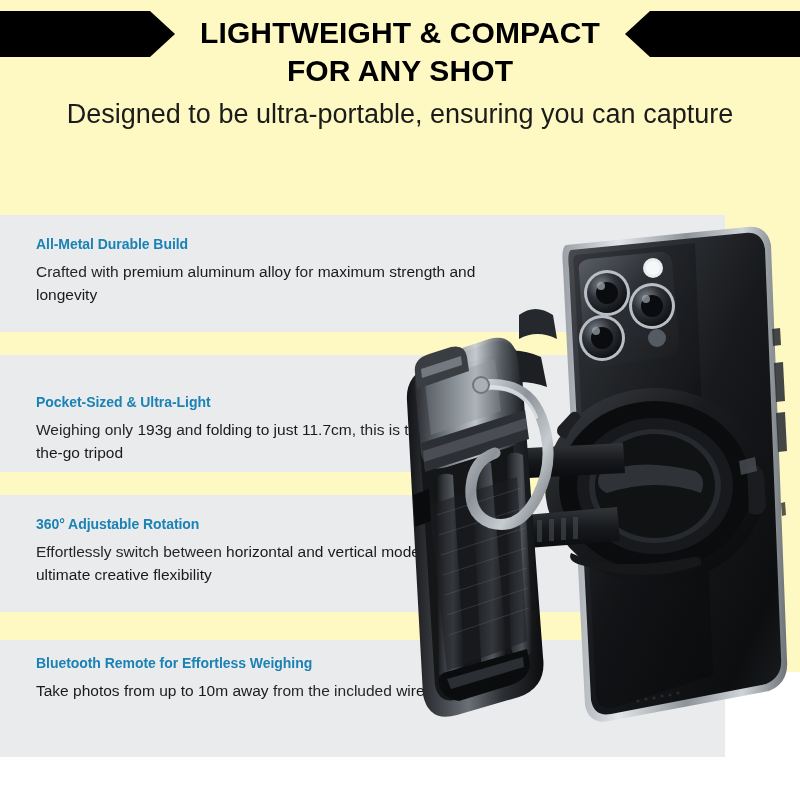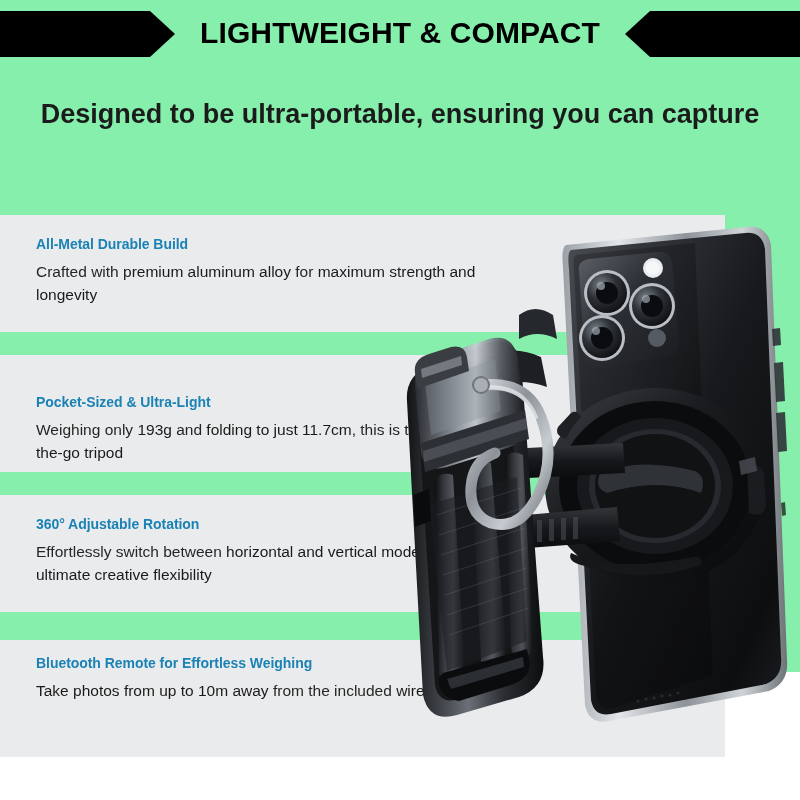--- a/index.html
+++ b/index.html
@@ -1,21 +1,21 @@
 <!DOCTYPE html>
 <html><head>
 <meta charset="utf-8">
 <style>
   html,body{margin:0;padding:0;}
   body{
     width:800px;height:800px;background:#ffffff;overflow:hidden;
     font-family:"Liberation Sans","DejaVu Sans",sans-serif;
     -webkit-font-smoothing:antialiased;
   }
-  .page{position:relative;width:800px;height:672px;background:#86efac;}
+  .page{position:relative;width:800px;height:672px;background:#fef9c3;}
 
   
   .header{position:absolute;left:0;top:0;width:800px;height:185px;}
 
   .arrow-left{
     position:absolute;left:0;top:11px;width:175px;height:46px;
     background:#000000;
     clip-path:polygon(0 0, 150px 0, 175px 50%, 150px 100%, 0 100%);
   }
   .arrow-right{
@@ -28,21 +28,21 @@
     position:absolute;left:0;top:14px;width:800px;text-align:center;
   }
   .title-line{
     display:block;color:#000000;font-weight:bold;
     font-size:30px;line-height:38px;letter-spacing:0.1px;
   }
   .subtitle-block{
     position:absolute;left:0;top:96px;width:800px;text-align:center;
   }
   .subtitle-line{
-    display:block;color:#1b1b1b;font-weight:bold;
+    display:block;color:#1b1b1b;font-weight:normal;
     font-size:27px;line-height:36px;
   }
 
   
   .features{position:absolute;left:0;top:0;width:800px;height:800px;}
   .band{
     position:absolute;left:0;width:725px;height:117px;
     background:#eaebed;
   }
   .band.b1{top:215px;}
@@ -80,20 +80,21 @@
 
 <div class="page">
 
   <div class="header">
 
     <div class="arrow-left"></div>
     <div class="arrow-right"></div>
 
     <div class="title-block">
       <span class="title-line">LIGHTWEIGHT &amp; COMPACT</span>
+      <span class="title-line">FOR ANY SHOT</span>
     </div>
 
     <div class="subtitle-block">
       <span class="subtitle-line">Designed to be ultra-portable, ensuring you can capture</span>
     </div>
   </div>
 
   <div class="features">
     <div class="band b1"></div>
     <div class="band b2"></div>

